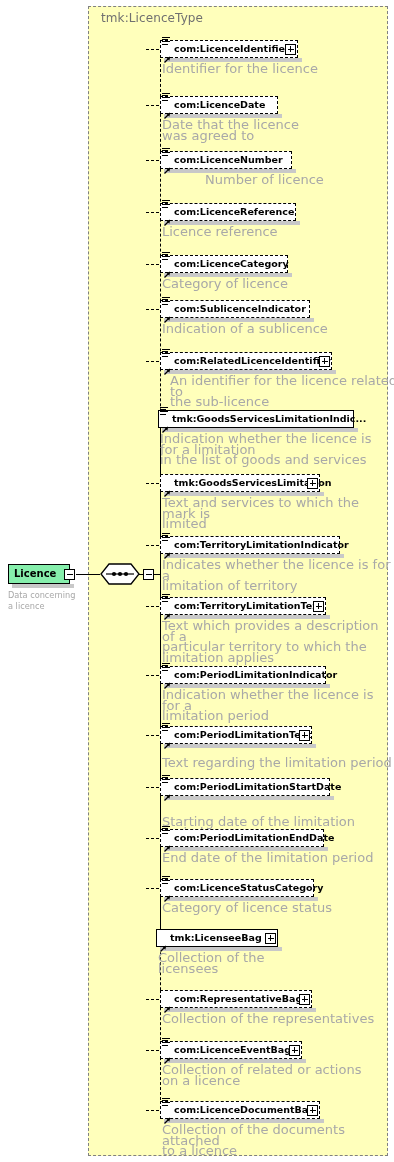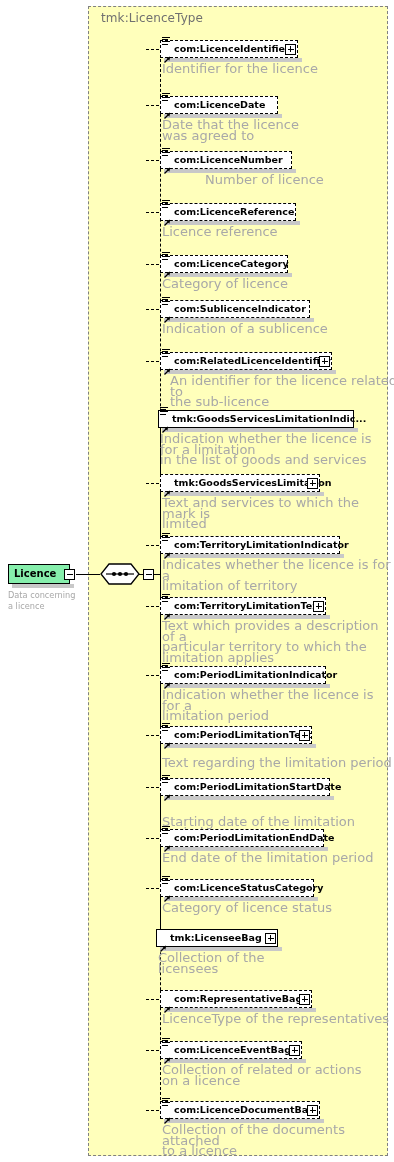--- a/index.html
+++ b/index.html
@@ -445,21 +445,21 @@
       <div style="position: absolute; left: 146px; top: 999px; width: 18px; height: 0px; border-top: 1.2px dashed rgb(0, 0, 0);"></div>
       <div class="node" style="left: 160px; top: 990px;">
         <div class="eshadow" style="left: 4px; top: 18px; width: 152px;"></div>
         <div class="ebox" style="width: 152px;"></div>
         <span class="glyph-arrow"><svg width="8" height="8" viewBox="0 0 8 8">
             <path d="M7 1 L1.5 6.5" stroke="#000" stroke-width="1.3" fill="none"></path>
             <path d="M7 1 L3.2 1.6 L6.4 4.8 Z" fill="#000"></path>
           </svg></span>
         <span class="ename">com:RepresentativeBag</span>
         <span class="toggle plus" style="left: 139px; top: 3.5px;"></span>
-        <div class="edesc" style="left: 2px; top: 24px; width: 230px;">LicenceType of the representatives</div>
+        <div class="edesc" style="left: 2px; top: 24px; width: 230px;">Collection of the representatives</div>
       </div>
       <div style="position: absolute; left: 146px; top: 1050px; width: 18px; height: 0px; border-top: 1.2px dashed rgb(0, 0, 0);"></div>
       <div class="node" style="left: 160px; top: 1041px;">
         <div class="eshadow" style="left: 4px; top: 18px; width: 142px;"></div>
         <div class="ebox" style="width: 142px;"></div>
         <span class="glyph-lines">
           <i></i>
           <i></i>
           <i></i>
           <i></i>

